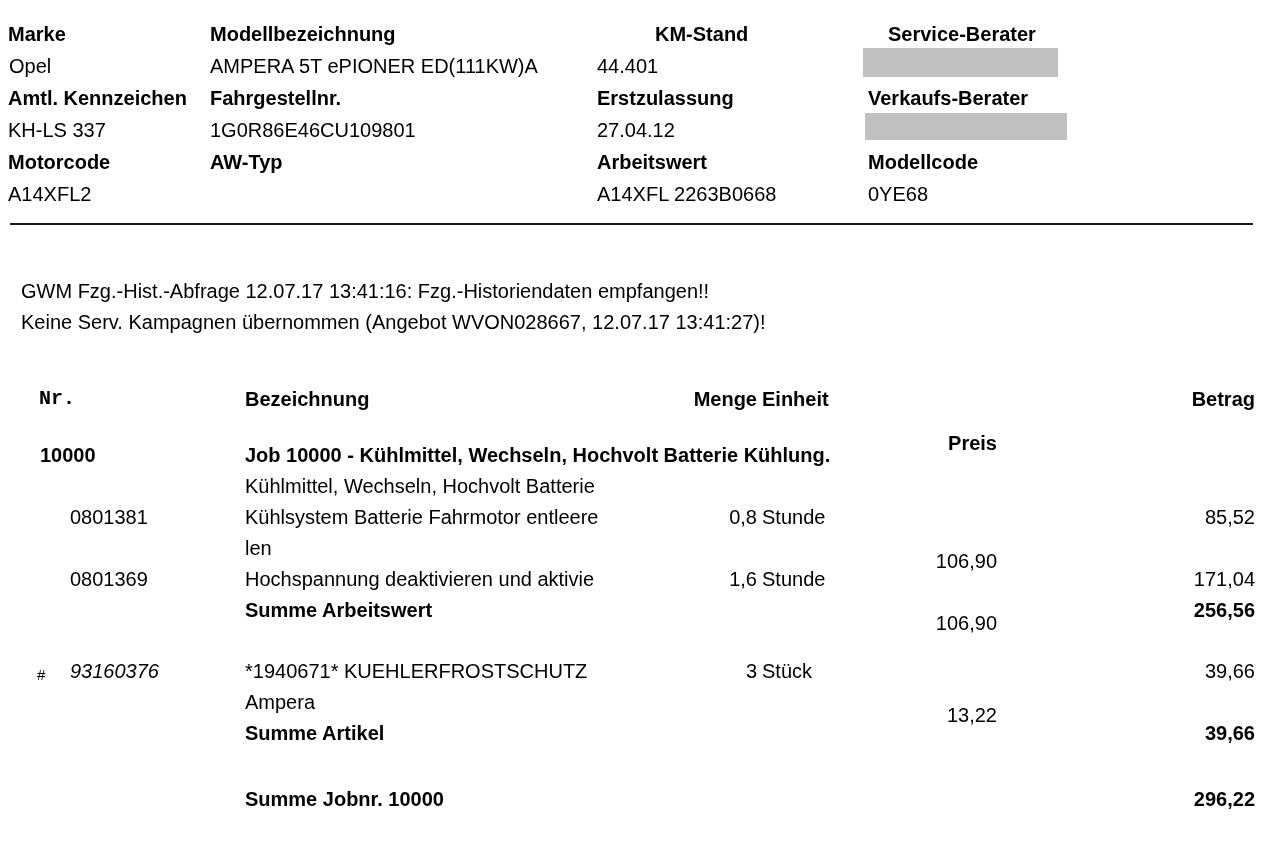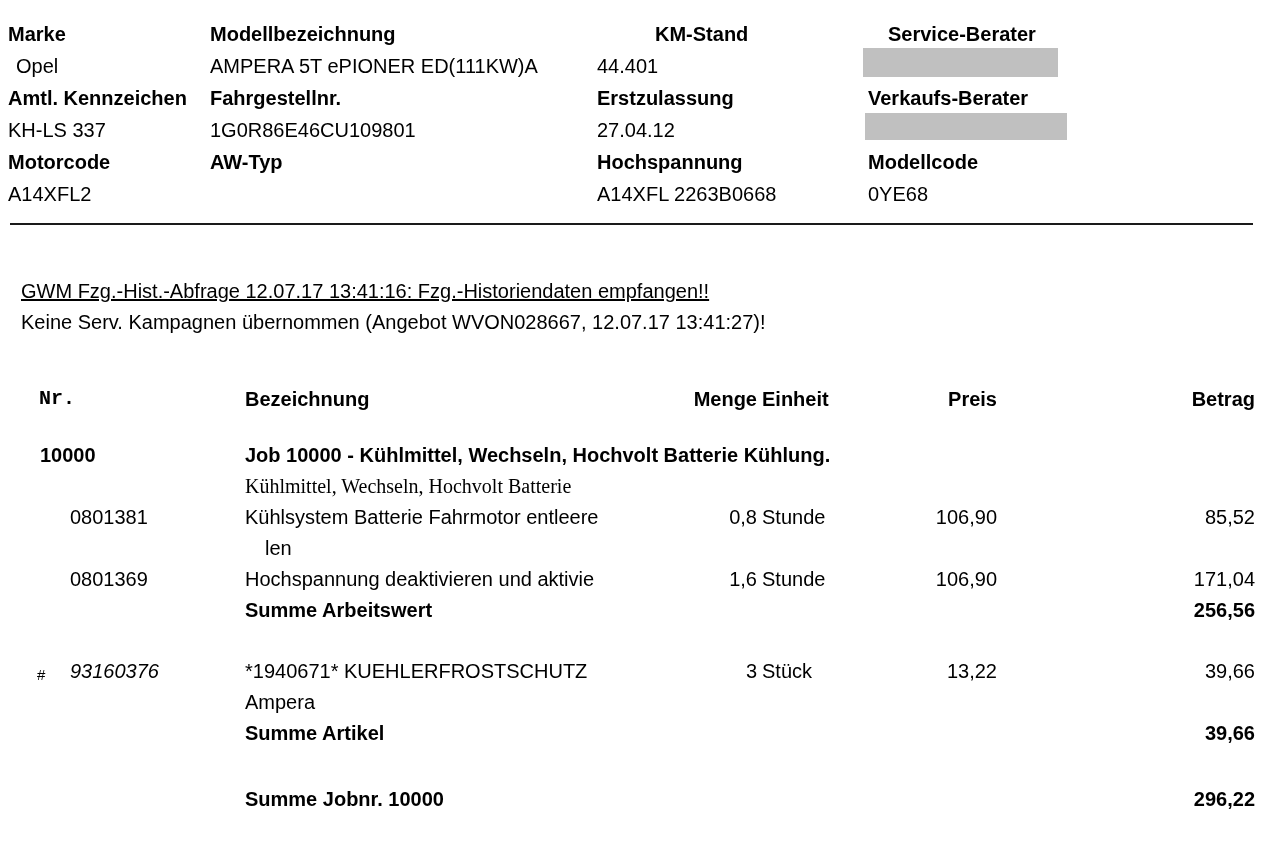--- a/index.html
+++ b/index.html
@@ -31,97 +31,97 @@
     background: #1a1a1a;
     height: 2px;
   }
   .marker {
     font-size: 15px;
     line-height: 24px;
   }
   
   .col-menge  { left: 607px;  width: 150px; text-align: right; }
   .col-einheit{ left: 762px; }
-  .col-preis  { left: 847px;  width: 150px; text-align: right; }
+  .col-preis  { left: 847px;  width: 150px; text-align: right; margin-top: 44px; }
   .col-betrag { left: 1055px; width: 200px; text-align: right; }
 </style>
 </head>
 <body>
 
 <div>
 
   <div class="abs b" style="left:8px;   top:22px;">Marke</div>
   <div class="abs b" style="left:210px; top:22px;">Modellbezeichnung</div>
   <div class="abs b" style="left:627px; top:22px;margin-left:28px;">KM-Stand</div>
   <div class="abs b" style="left:868px; top:22px;margin-left:20px;">Service-Berater</div>
 
-  <div class="abs" style="left:16px;   top:54px;">Opel</div>
+  <div class="abs" style="left:9px;   top:54px;">Opel</div>
   <div class="abs" style="left:210px; top:54px;">AMPERA 5T ePIONER ED(111KW)A</div>
   <div class="abs" style="left:597px; top:54px;">44.401</div>
   <div class="redaction" style="left:863px; top:48px; width:195px; height:29px;"></div>
 
   <div class="abs b" style="left:8px;   top:86px;">Amtl. Kennzeichen</div>
   <div class="abs b" style="left:210px; top:86px;">Fahrgestellnr.</div>
   <div class="abs b" style="left:597px; top:86px;">Erstzulassung</div>
   <div class="abs b" style="left:868px; top:86px;">Verkaufs-Berater</div>
 
   <div class="abs" style="left:8px;   top:118px;">KH-LS 337</div>
   <div class="abs" style="left:210px; top:118px;">1G0R86E46CU109801</div>
   <div class="abs" style="left:597px; top:118px;">27.04.12</div>
   <div class="redaction" style="left:865px; top:113px; width:202px; height:27px;"></div>
 
   <div class="abs b" style="left:8px;   top:150px;">Motorcode</div>
   <div class="abs b" style="left:210px; top:150px;">AW-Typ</div>
-  <div class="abs b" style="left:597px; top:150px;">Hochspannung</div>
+  <div class="abs b" style="left:597px; top:150px;">Arbeitswert</div>
   <div class="abs b" style="left:868px; top:150px;">Modellcode</div>
 
   <div class="abs" style="left:8px;   top:182px;">A14XFL2</div>
   <div class="abs" style="left:210px; top:182px;"></div>
   <div class="abs" style="left:597px; top:182px;">A14XFL 2263B0668</div>
   <div class="abs" style="left:868px; top:182px;">0YE68</div>
 </div>
 
 <div class="rule" style="left:10px; top:223px; width:1243px;"></div>
 
 <div>
-  <div class="abs" style="left:21px; top:279px;text-decoration:underline;">GWM Fzg.-Hist.-Abfrage 12.07.17 13:41:16: Fzg.-Historiendaten empfangen!!</div>
+  <div class="abs" style="left:21px; top:279px;">GWM Fzg.-Hist.-Abfrage 12.07.17 13:41:16: Fzg.-Historiendaten empfangen!!</div>
   <div class="abs" style="left:21px; top:310px;">Keine Serv. Kampagnen übernommen (Angebot WVON028667, 12.07.17 13:41:27)!</div>
 </div>
 
 <div>
 
   <div>
     <div class="abs b" style="left:39px;  top:387px;font-family:Liberation Mono, monospace;">Nr.</div>
     <div class="abs b" style="left:245px; top:387px;">Bezeichnung</div>
     <div class="abs b col-menge" style="top:387px;">Menge</div>
     <div class="abs b col-einheit" style="top:387px;">Einheit</div>
     <div class="abs b col-preis" style="top:387px;">Preis</div>
     <div class="abs b col-betrag" style="top:387px;">Betrag</div>
   </div>
 
   <div>
     <div class="abs b" style="left:40px;  top:443px;">10000</div>
     <div class="abs b" style="left:245px; top:443px;">Job 10000 - Kühlmittel, Wechseln, Hochvolt Batterie Kühlung.</div>
   </div>
 
   <div>
-    <div class="abs" style="left:245px; top:474px;font-family:Liberation Serif, serif;">Kühlmittel, Wechseln, Hochvolt Batterie</div>
+    <div class="abs" style="left:245px; top:474px;">Kühlmittel, Wechseln, Hochvolt Batterie</div>
   </div>
 
   <div>
     <div class="abs" style="left:70px;  top:505px;">0801381</div>
     <div class="abs" style="left:245px; top:505px;text-align:right;">Kühlsystem Batterie Fahrmotor entleere</div>
     <div class="abs col-menge" style="top:505px;">0,8</div>
     <div class="abs col-einheit" style="top:505px;">Stunde</div>
     <div class="abs col-preis" style="top:505px;">106,90</div>
     <div class="abs col-betrag" style="top:505px;">85,52</div>
   </div>
 
   <div>
-    <div class="abs" style="left:245px; top:536px;margin-left:20px;">len</div>
+    <div class="abs" style="left:245px; top:536px;">len</div>
   </div>
 
   <div>
     <div class="abs" style="left:70px;  top:567px;">0801369</div>
     <div class="abs" style="left:245px; top:567px;">Hochspannung deaktivieren und aktivie</div>
     <div class="abs col-menge" style="top:567px;">1,6</div>
     <div class="abs col-einheit" style="top:567px;">Stunde</div>
     <div class="abs col-preis" style="top:567px;">106,90</div>
     <div class="abs col-betrag" style="top:567px;">171,04</div>
   </div>

